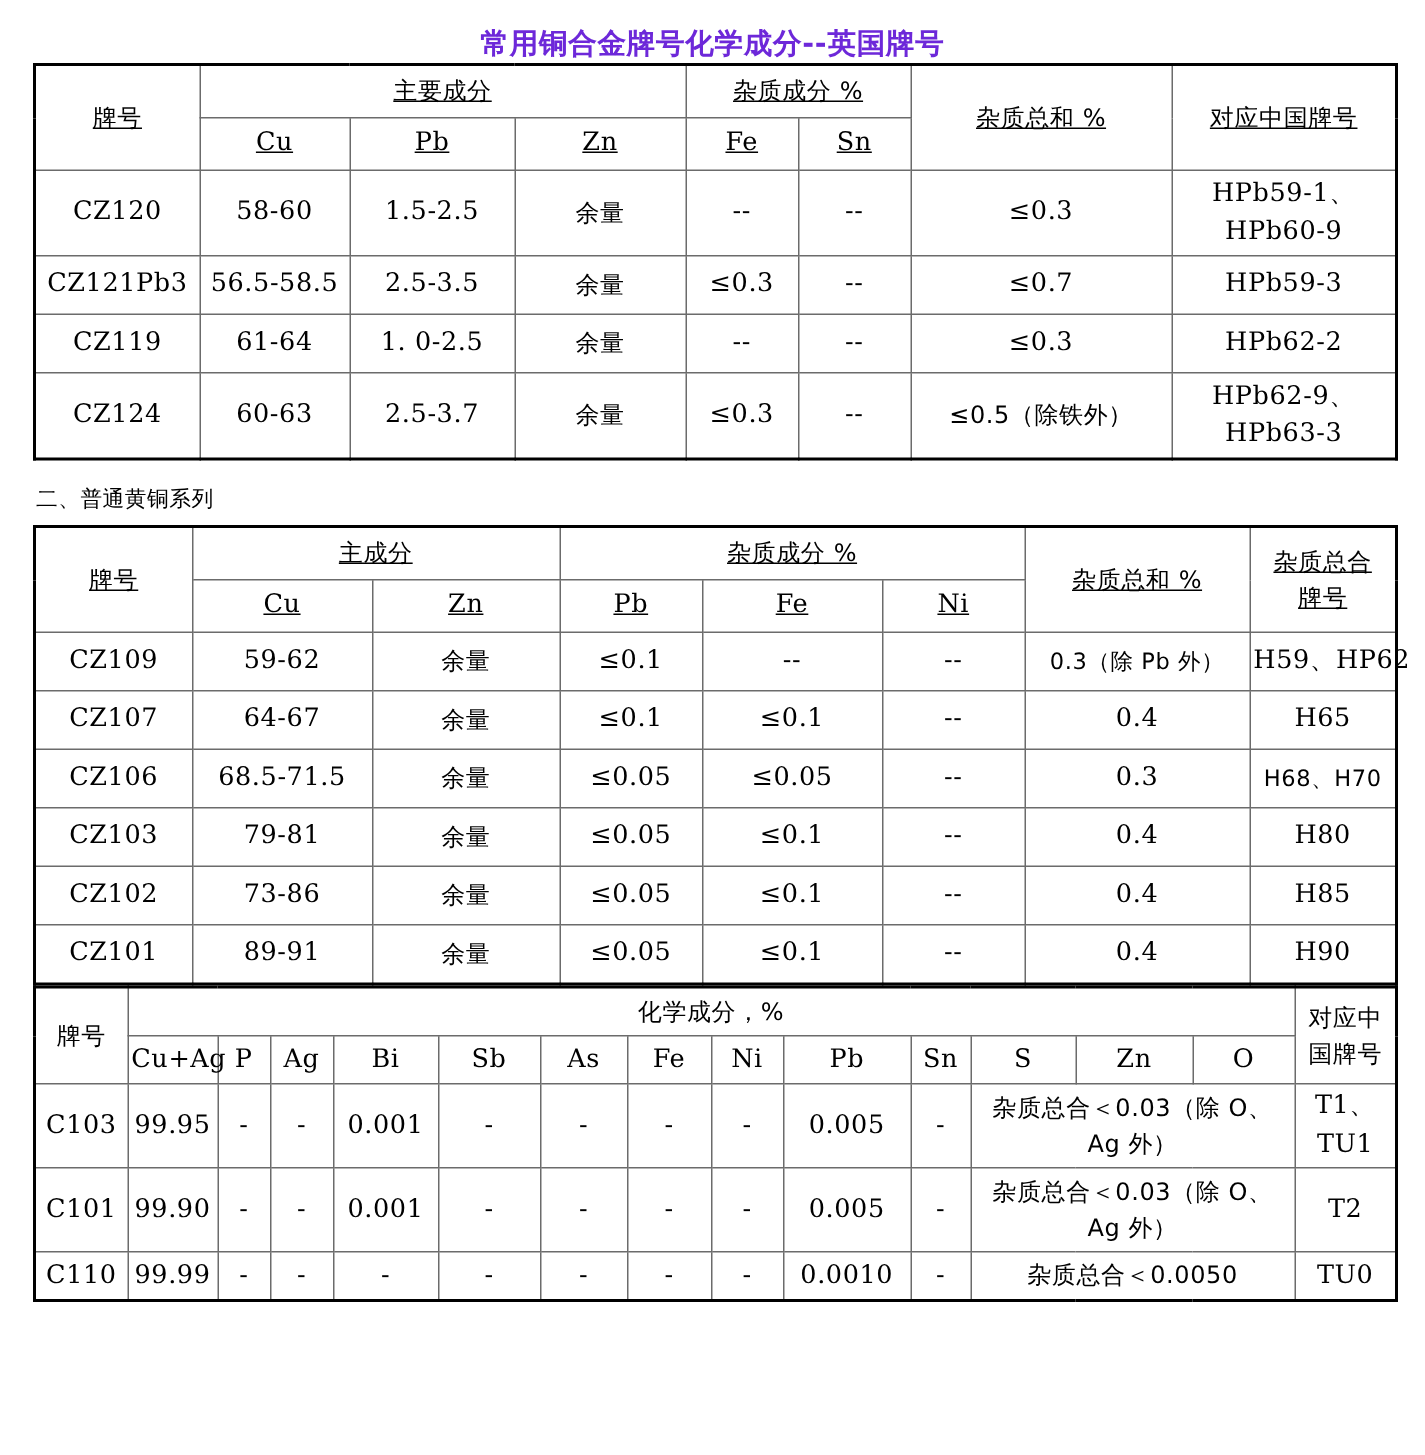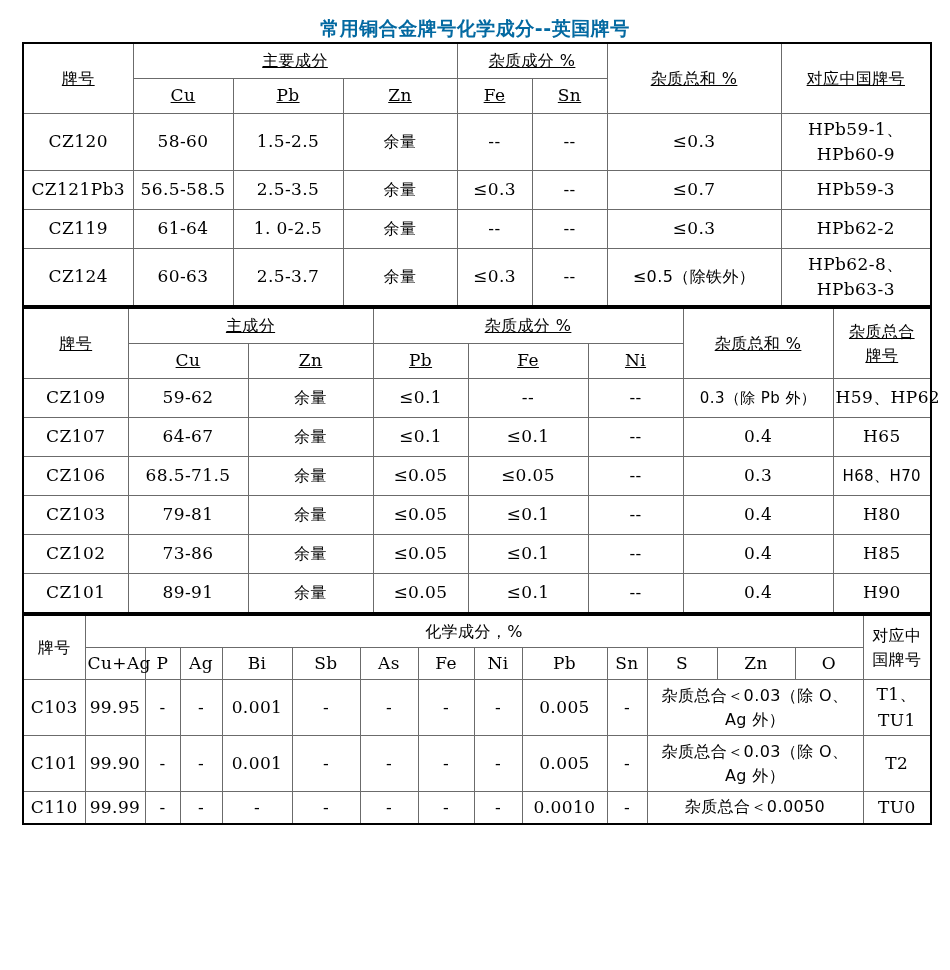--- a/index.html
+++ b/index.html
@@ -16,21 +16,21 @@
     overflow: hidden;
   }
   .page {
     width: 950px;
     height: 970px;
     position: relative;
     box-sizing: border-box;
   }
   .doc-title {
     text-align: center;
-    color: #0369a1;
+    color: #6d28d9;
     font-weight: bold;
     font-size: 19px;
     letter-spacing: 0.5px;
     margin: 16px 0 0 0;
     font-family: "DejaVu Sans", "Liberation Sans", sans-serif;
   }
   .section-heading {
     font-size: 14.5px;
     margin: 16px 0 8px 24px;
     font-family: "DejaVu Sans", "Liberation Sans", sans-serif;
@@ -152,28 +152,29 @@
 
         <tr>
           <td class="tall">CZ124</td>
           <td>60-63</td>
           <td>2.5-3.7</td>
           <td class="cjk">余量</td>
           <td>≤0.3</td>
           <td>--</td>
           <td class="cjk nowrap">≤0.5（除铁外）</td>
           <td class="two-line">
-            <div>HPb62-8、</div>
+            <div>HPb62-9、</div>
             <div>HPb63-3</div>
           </td>
         </tr>
       </tbody>
     </table>
   </div>
 
+  <div class="section-heading">二、普通黄铜系列</div>
 
   <div class="tbl-wrap">
     <table class="grid t12">
       <colgroup>
         <col style="width:105px">
           <col style="width:120px">
           <col style="width:125px">
           <col style="width:95px">
         <col style="width:120px">
           <col style="width:95px">

